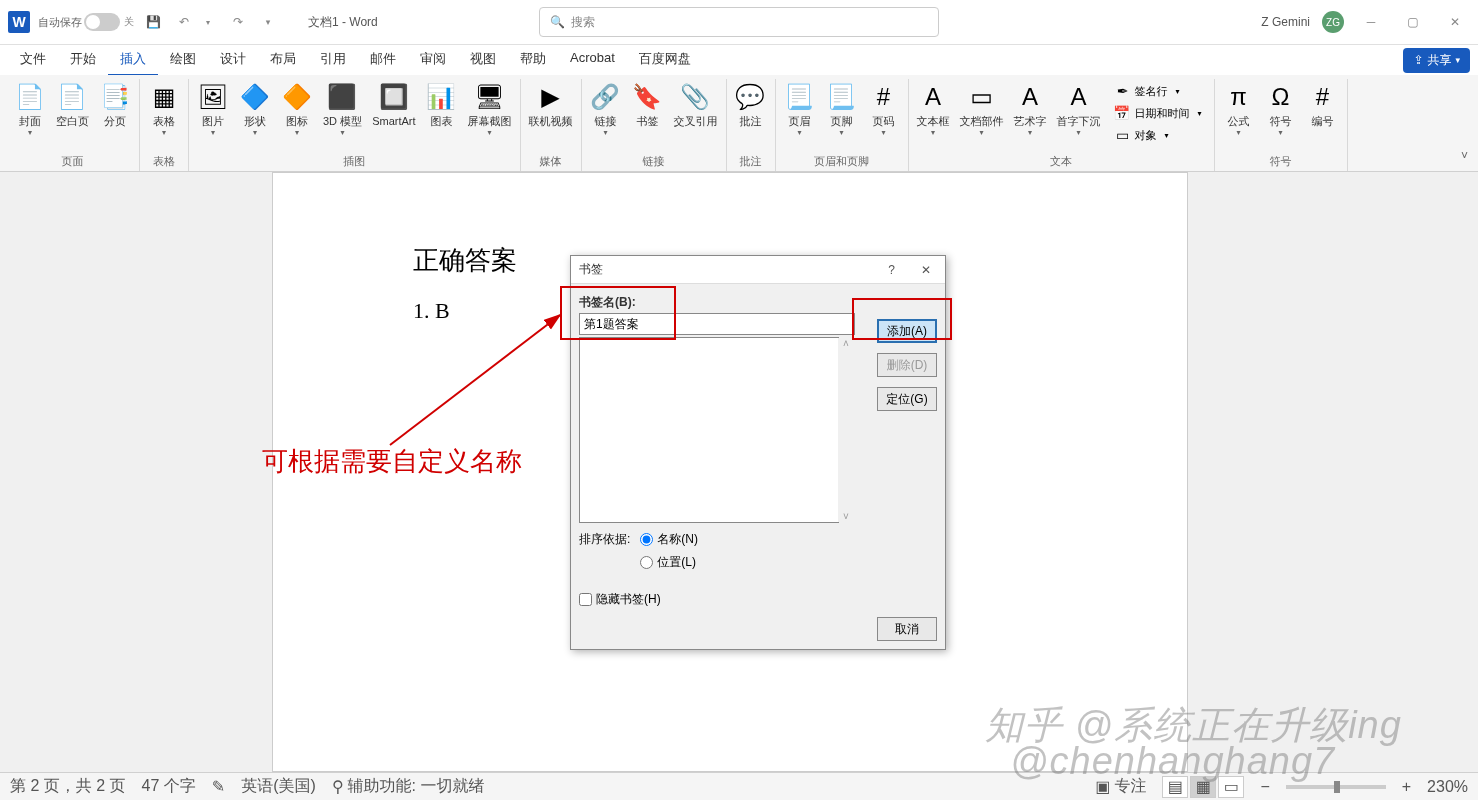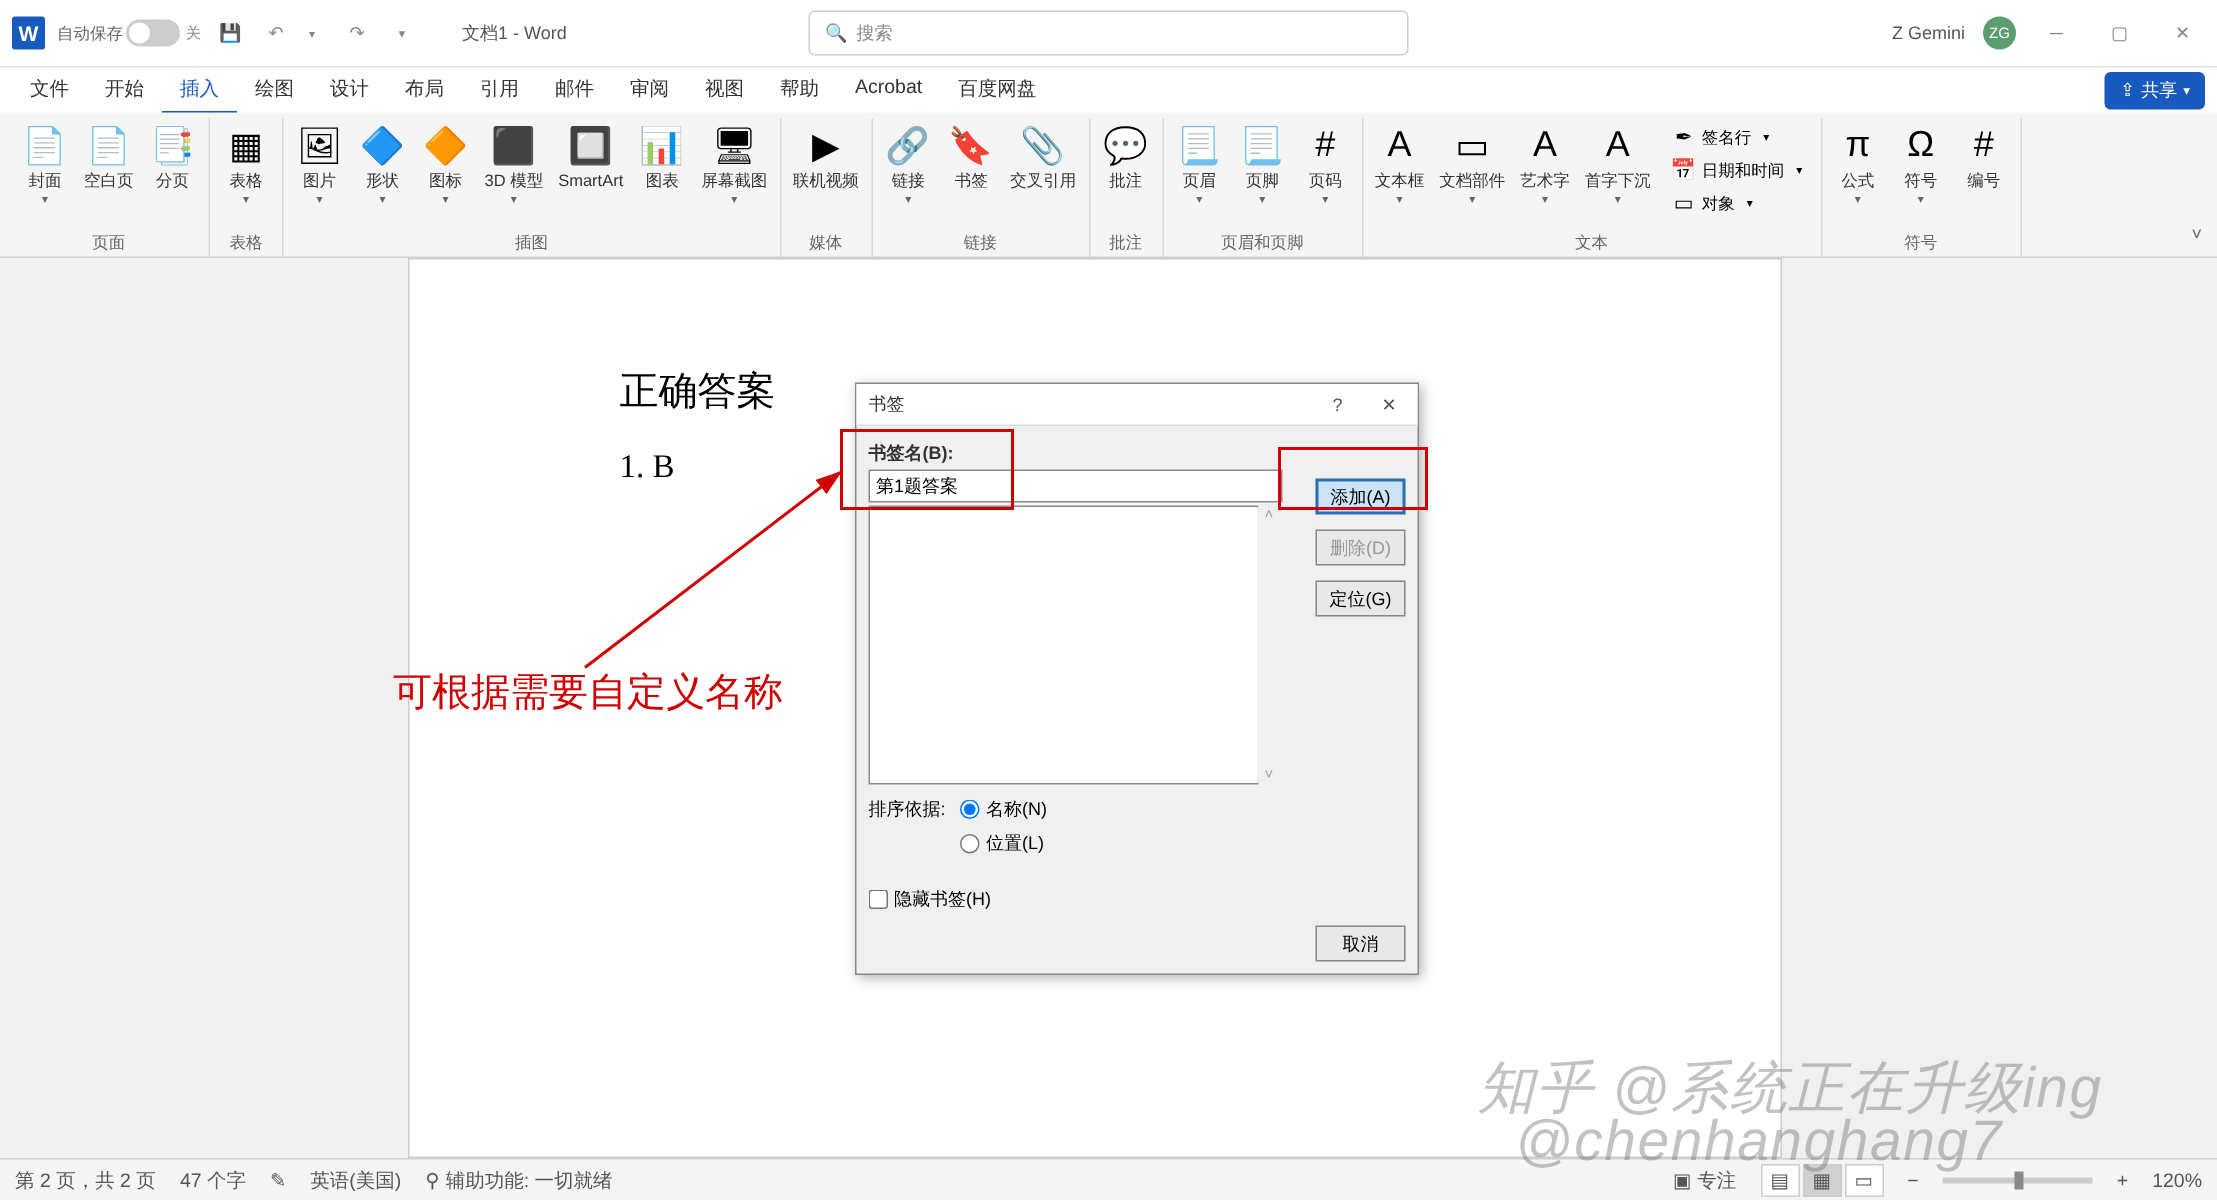--- a/index.html
+++ b/index.html
@@ -70,21 +70,21 @@
 .dlg-sort-opts { display: flex; flex-direction: column; gap: 6px; }
 .dlg-radio { display: flex; align-items: center; gap: 4px; }
 .dlg-radio input { margin: 0; }
 .dlg-check { margin-top: 20px; display: flex; align-items: center; gap: 4px; font-size: 12px; }
 .dlg-footer { position: absolute; right: 8px; bottom: 8px; }
 
 
 .redbox { position: absolute; border: 2px solid #d00000; z-index: 12; pointer-events: none; }
 
 
-.statusbar { position: absolute; bottom: 0; left: 0; right: 0; height: 28px; background: #f5f5f5; border-top: 1px solid #d0d0d0; display: flex; align-items: center; padding: 0 10px; font-size: 13px; color: #555; gap: 16px; }
+.statusbar { position: absolute; bottom: 0; left: 0; right: 0; height: 28px; background: #f5f5f5; border-top: 1px solid #d0d0d0; display: flex; align-items: center; padding: 0 10px; font-size: 16px; color: #555; gap: 16px; }
 .statusbar .spacer { flex: 1; }
 .status-btn { display: flex; align-items: center; gap: 4px; cursor: pointer; }
 .view-btns { display: flex; gap: 2px; }
 .view-btn { width: 26px; height: 22px; border: 1px solid #ccc; display: flex; align-items: center; justify-content: center; cursor: pointer; background: #fff; }
 .view-btn.active { background: #d0d0d0; }
 .zoom-slider { width: 100px; height: 4px; background: #ccc; position: relative; }
 .zoom-slider::after { content: ""; position: absolute; left: 48px; top: -4px; width: 6px; height: 12px; background: #888; }
 
 
 .watermark { position: absolute; font-size: 38px; color: rgba(120,120,120,0.45); font-style: italic; font-weight: 300; z-index: 2; pointer-events: none; letter-spacing: 1px; }
@@ -435,14 +435,14 @@
     <span>专注</span>
   </span>
   <div class="view-btns">
     <div class="view-btn">▤</div>
     <div class="view-btn active">▦</div>
     <div class="view-btn">▭</div>
   </div>
   <span>−</span>
   <div class="zoom-slider"></div>
   <span>+</span>
-  <span>120%</span>
+  <span>230%</span>
 </div>
 
 </body></html>

